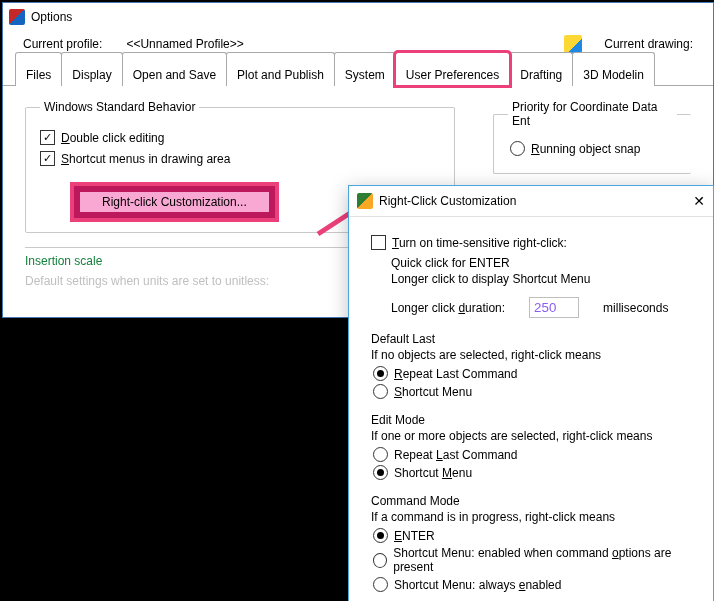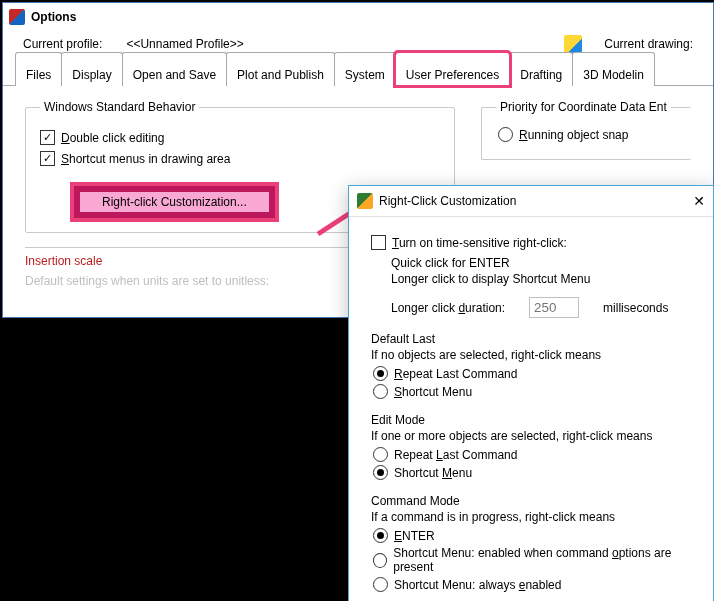--- a/index.html
+++ b/index.html
@@ -1,52 +1,52 @@
 <!DOCTYPE html>
 <html><head>
 <meta charset="utf-8">
 <style>
 html,body{margin:0;padding:0;font-family:"Segoe UI",Tahoma,sans-serif;font-size:12px;color:#000;background:#000;width:714px;height:601px;overflow:hidden}
 .options-window{position:absolute;left:2px;top:2px;width:710px;height:314px;background:#fff;border:1px solid #4479b6}
 .titlebar{display:flex;align-items:center;height:28px;padding:0 6px;background:#fff}
 .app-icon{width:16px;height:16px;background:linear-gradient(135deg,#c62828 0 50%,#1565c0 50% 100%);margin-right:6px;border-radius:2px}
-.title-text{font-weight:700}
+.title-text{font-weight:400}
 .profile-row{display:flex;align-items:center;padding:4px 20px 8px 20px;gap:18px}
 .profile-value{margin-left:6px}
 .drawing-icon{width:18px;height:18px;background:linear-gradient(135deg,#fdd835 0 60%,#1e88e5 60% 100%);border-radius:2px;margin-left:auto;margin-right:4px}
 .tabs{display:flex;align-items:flex-end;padding:0 12px;border-bottom:1px solid #a9a9a9;height:24px;position:relative}
 .tab{padding:15px 10px 4px;border:1px solid #a9a9a9;border-bottom:none;border-top-left-radius:3px;border-top-right-radius:3px;margin-right:-1px;background:#fff;cursor:default;position:relative;top:1px}
 .tab.active{background:#fff;z-index:2}
 .tab.highlighted{outline:3px solid #ec407a;outline-offset:-1px}
-.panel-body{padding:14px 22px;display:flex;gap:26px}
+.panel-body{padding:14px 22px;display:flex;gap:38px}
 fieldset{border:1px solid #c9c9c9;border-radius:2px;padding:10px 14px 14px;margin:0}
 legend{padding:0 4px}
 .chk-row{display:flex;align-items:center;gap:6px;margin:6px 0}
 .faux-chk{width:13px;height:13px;border:1px solid #333;display:inline-flex;align-items:center;justify-content:center;font-size:11px;line-height:1}
 .faux-radio{width:13px;height:13px;border:1px solid #333;border-radius:50%;display:inline-flex;align-items:center;justify-content:center}
 .faux-radio .dot{width:7px;height:7px;background:#000;border-radius:50%}
 .btn{display:inline-block;border:6px solid #be185d;background:#f9a8d4;padding:3px 22px;cursor:default}
 .rc-btn{margin:14px 0 0 34px;display:inline-block;outline:4px solid #ec407a}
 .ul{text-decoration:underline}
 .insertion-scale{margin-top:14px;border-top:1px solid #c9c9c9;padding-top:6px;color:#bfbfbf;width:410px}
-.insertion-scale .lbl{color:#b91c1c}
+.insertion-scale .lbl{color:#15803d}
 .right-col{flex:1}
 
 .arrow{position:absolute;left:312px;top:196px;pointer-events:none}
 .arrow-line{stroke:#ec407a;stroke-width:5;fill:none}
 .arrow-head{fill:#ec407a}
 
 .dialog{position:absolute;left:348px;top:185px;width:364px;height:427px;background:#fff;border:1px solid #4aa6df;box-shadow:0 4px 18px rgba(0,0,0,.25)}
 .dlg-titlebar{display:flex;align-items:center;height:30px;padding:0 8px;border-bottom:1px solid #e1e1e1}
 .dlg-icon{width:16px;height:16px;background:linear-gradient(135deg,#2e7d32 0 50%,#f9a825 50% 100%);border-radius:2px;margin-right:6px}
 .dlg-close{margin-left:auto;font-size:14px;line-height:1;cursor:default}
 .dlg-body{padding:12px 18px 10px 22px}
 .sub{padding-left:20px;margin:2px 0}
 .row-input{display:flex;align-items:center;gap:24px;margin-top:11px;padding-left:20px}
-.num-input{width:40px;border:1px solid #bfbfbf;padding:2px 4px;color:#737373;background:#fff}
+.num-input{width:40px;border:1px solid #bfbfbf;padding:2px 4px;color:#8b5cf6;background:#fff}
 .group-title{margin:14px 0 0 0}
 .group-desc{margin:2px 0 4px 0}
 .radio-row{display:flex;align-items:center;gap:6px;margin:3px 0 3px 2px}
 .dlg-buttons{display:flex;gap:10px;justify-content:flex-end;padding:10px 14px 14px}
 .dlg-buttons .btn{padding:3px 14px}
 .btn.primary{outline:1px solid #1976d2;outline-offset:-3px}
 </style>
 </head>
 <body>
 

